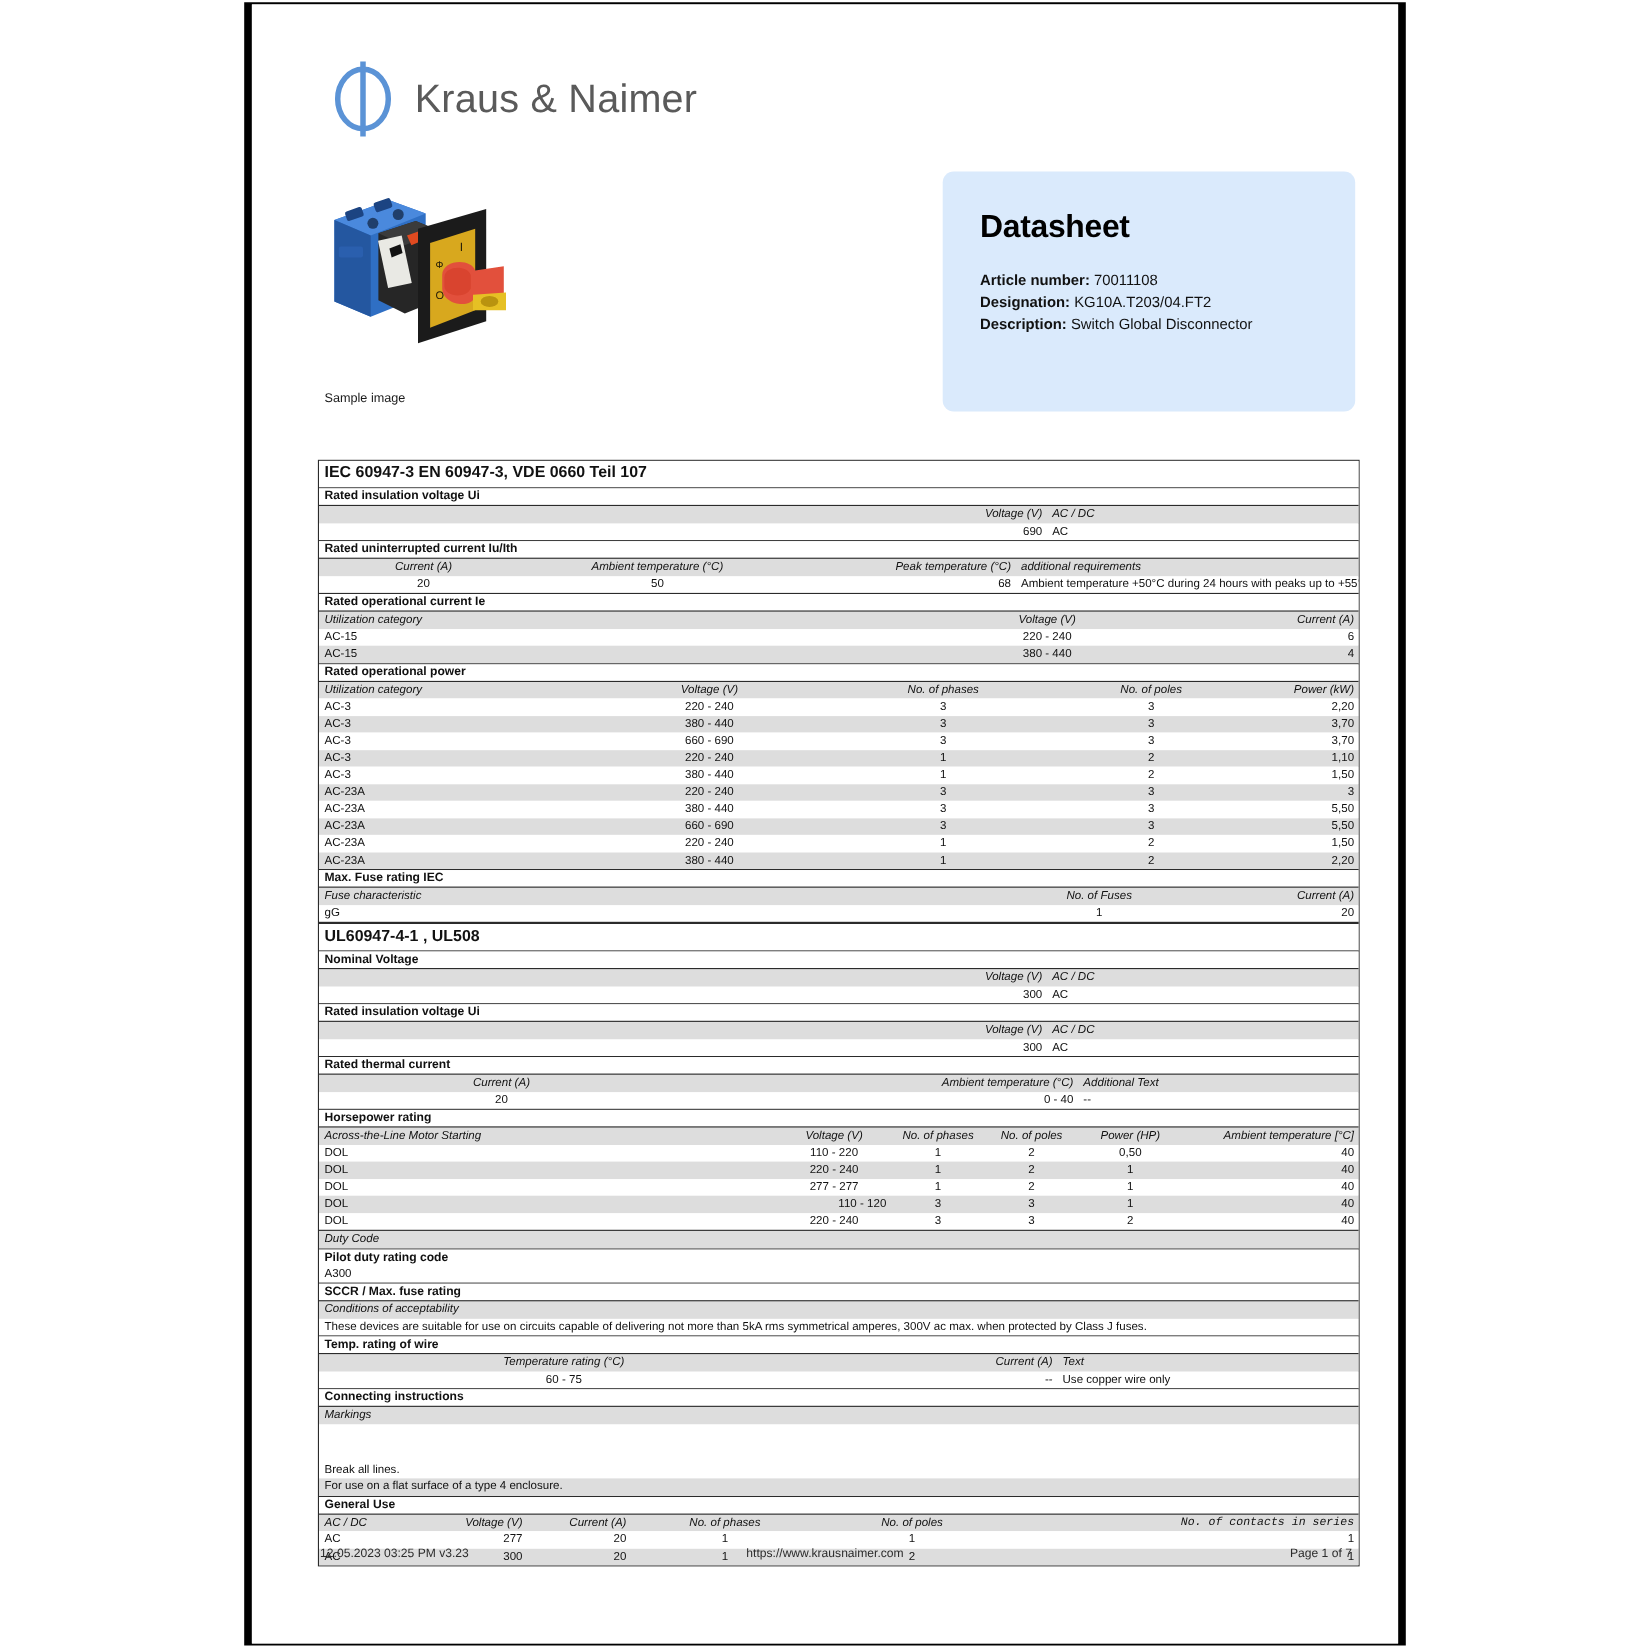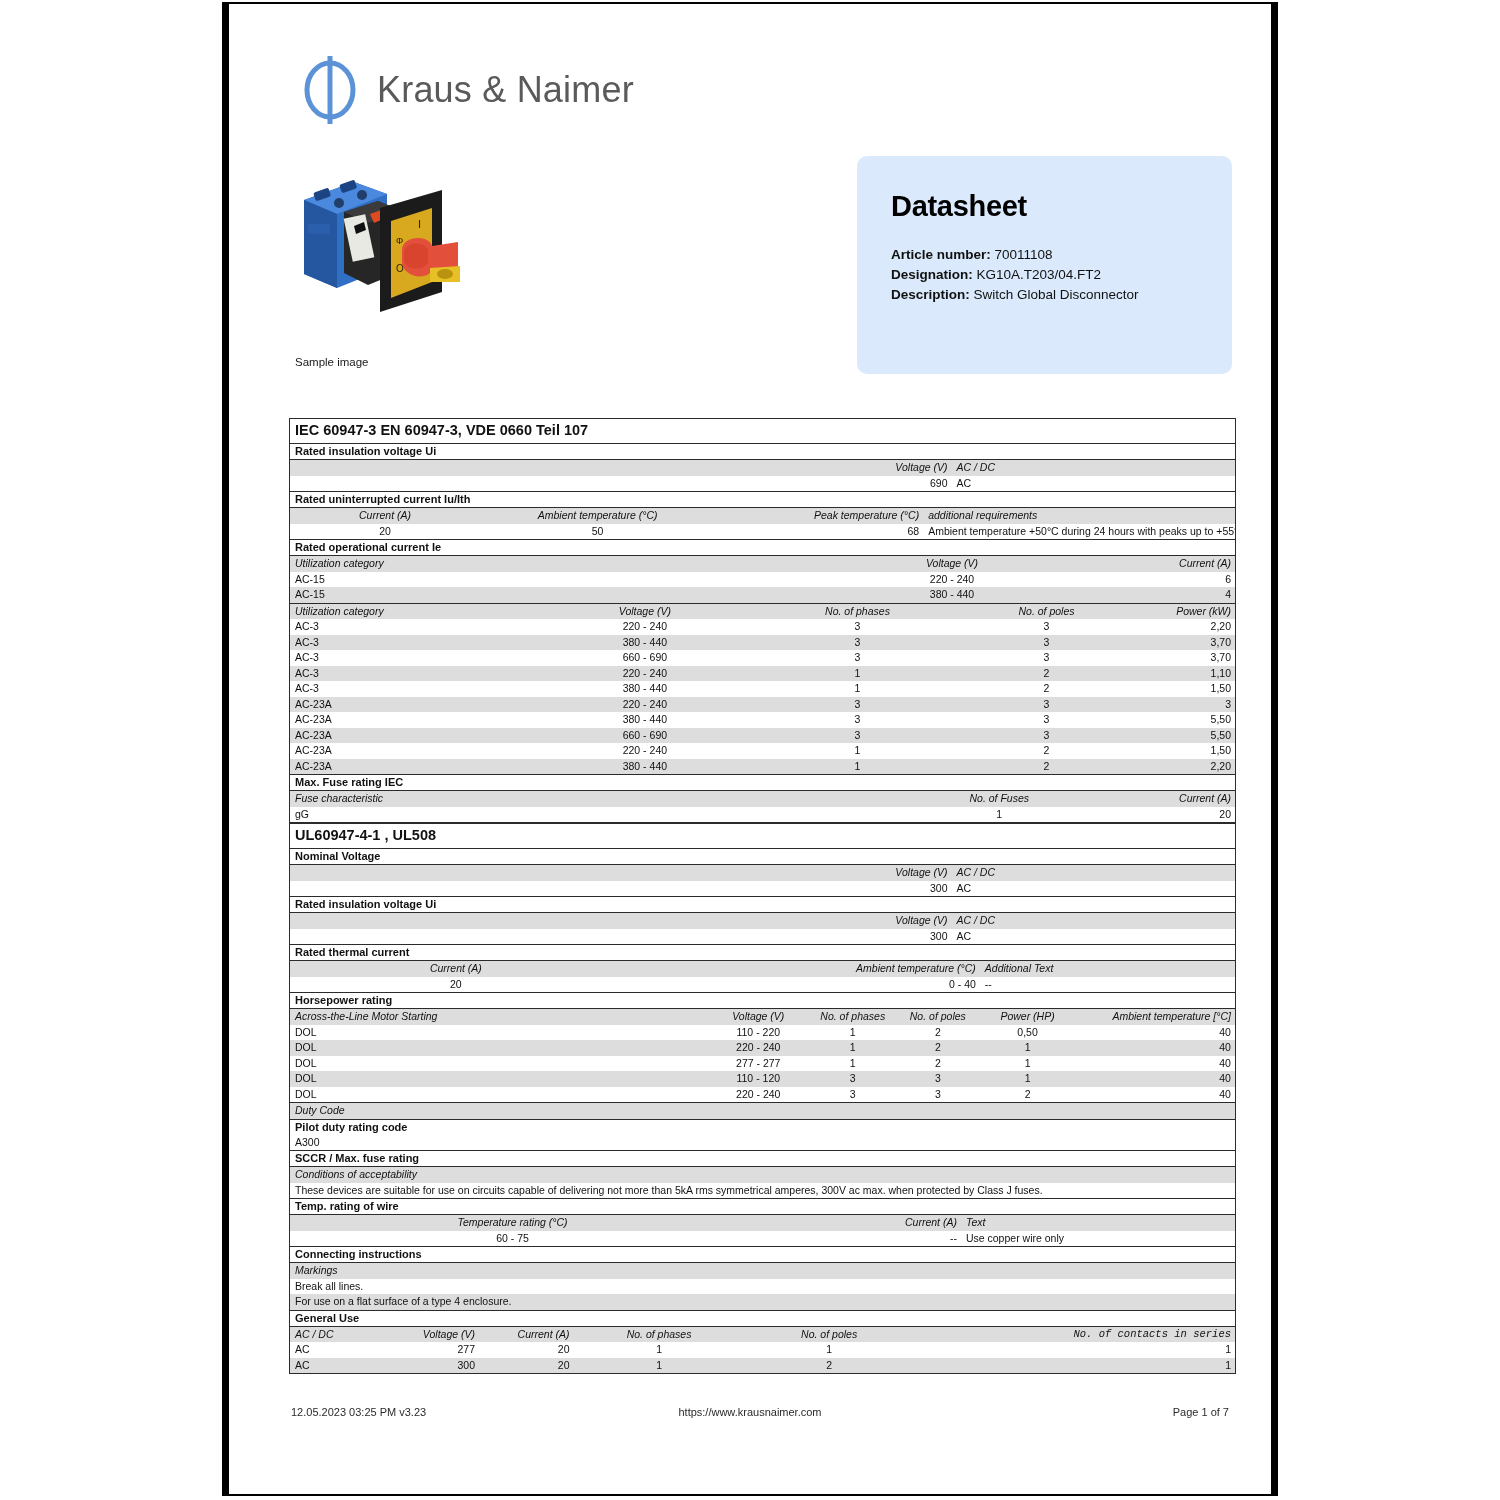--- a/index.html
+++ b/index.html
@@ -222,20 +222,23 @@
         <div class="row white">
           <div class="cell l" style="width: 50%;">AC-15</div>
           <div class="cell c" style="width: 40%;">220 - 240</div>
           <div class="cell r" style="width: 10%;">6</div>
         </div>
         <div class="row alt">
           <div class="cell l" style="width: 50%;">AC-15</div>
           <div class="cell c" style="width: 40%;">380 - 440</div>
           <div class="cell r" style="width: 10%;">4</div>
         </div>
+        <div class="row sep-top">
+          <div class="grp">Rated operational power</div>
+        </div>
         <div class="row hdr sep-top">
           <div class="cell l" style="width: 25%;">Utilization category</div>
           <div class="cell c" style="width: 25%;">Voltage (V)</div>
           <div class="cell c" style="width: 20%;">No. of phases</div>
           <div class="cell c" style="width: 20%;">No. of poles</div>
           <div class="cell r" style="width: 10%;">Power (kW)</div>
         </div>
         <div class="row white">
           <div class="cell l" style="width: 25%;">AC-3</div>
           <div class="cell c" style="width: 25%;">220 - 240</div>
@@ -387,21 +390,21 @@
         <div class="row white">
           <div class="cell l" style="width: 44%;">DOL</div>
           <div class="cell c" style="width: 11%;">277 - 277</div>
           <div class="cell c" style="width: 9%;">1</div>
           <div class="cell c" style="width: 9%;">2</div>
           <div class="cell c" style="width: 10%;">1</div>
           <div class="cell r" style="width: 17%;">40</div>
         </div>
         <div class="row alt">
           <div class="cell l" style="width: 44%;">DOL</div>
-          <div class="cell c" style="width: 11%;">110 - 120</div>
+          <div class="cell c" style="width: 11%; text-align: right;">110 - 120</div>
           <div class="cell c" style="width: 9%;">3</div>
           <div class="cell c" style="width: 9%;">3</div>
           <div class="cell c" style="width: 10%;">1</div>
           <div class="cell r" style="width: 17%;">40</div>
         </div>
         <div class="row white">
           <div class="cell l" style="width: 44%;">DOL</div>
           <div class="cell c" style="width: 11%;">220 - 240</div>
           <div class="cell c" style="width: 9%;">3</div>
           <div class="cell c" style="width: 9%;">3</div>
@@ -439,21 +442,21 @@
           <div class="cell r" style="width: 24%;">--</div>
           <div class="cell l" style="width: 29%;">Use copper wire only</div>
         </div>
         <div class="row sep-top">
           <div class="grp">Connecting instructions</div>
         </div>
         <div class="row hdr sep-top">
           <div class="cell l" style="width: 100%;">Markings</div>
         </div>
         <div class="row white">
-          <div class="cell l" style="width: 100%;">Break all lines.</div>
+          <div class="cell l" style="width: 100%; margin-top: 34px;">Break all lines.</div>
         </div>
         <div class="row alt">
           <div class="cell l" style="width: 100%;">For use on a flat surface of a type 4 enclosure.</div>
         </div>
         <div class="row sep-top">
           <div class="grp">General Use</div>
         </div>
         <div class="row hdr sep-top">
           <div class="cell l" style="width: 10%;">AC / DC</div>
           <div class="cell r" style="width: 10%;">Voltage (V)</div>

